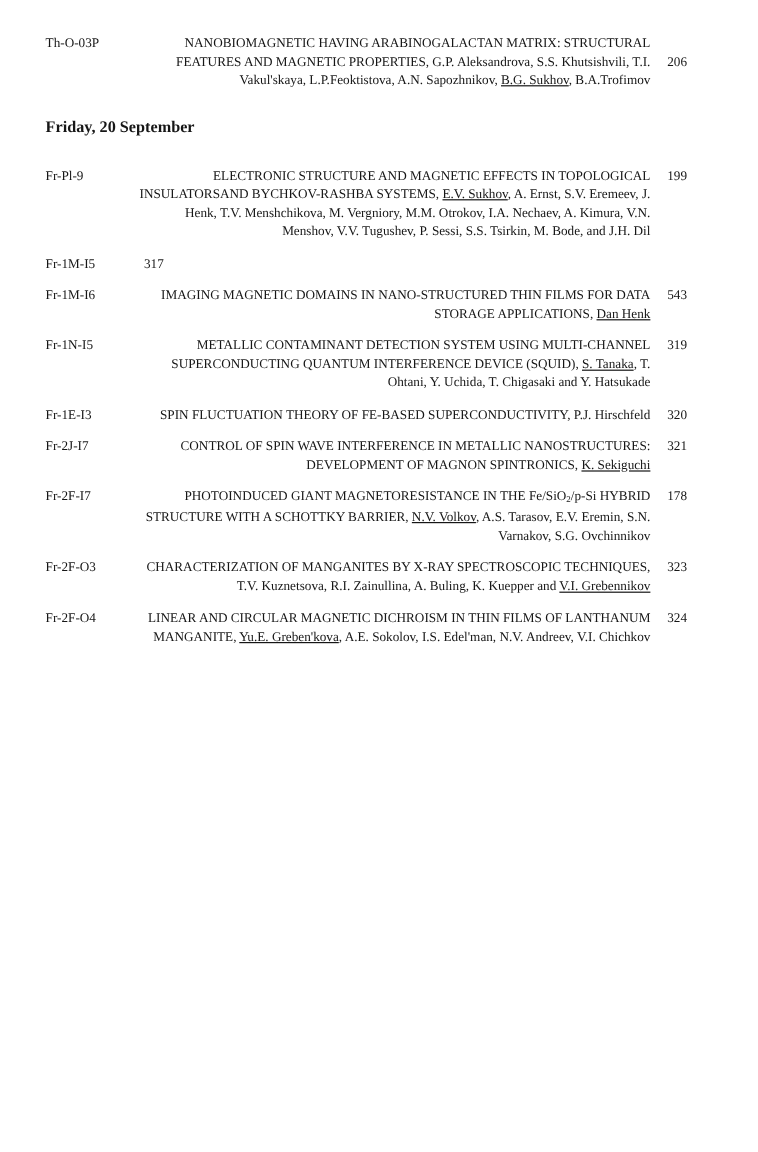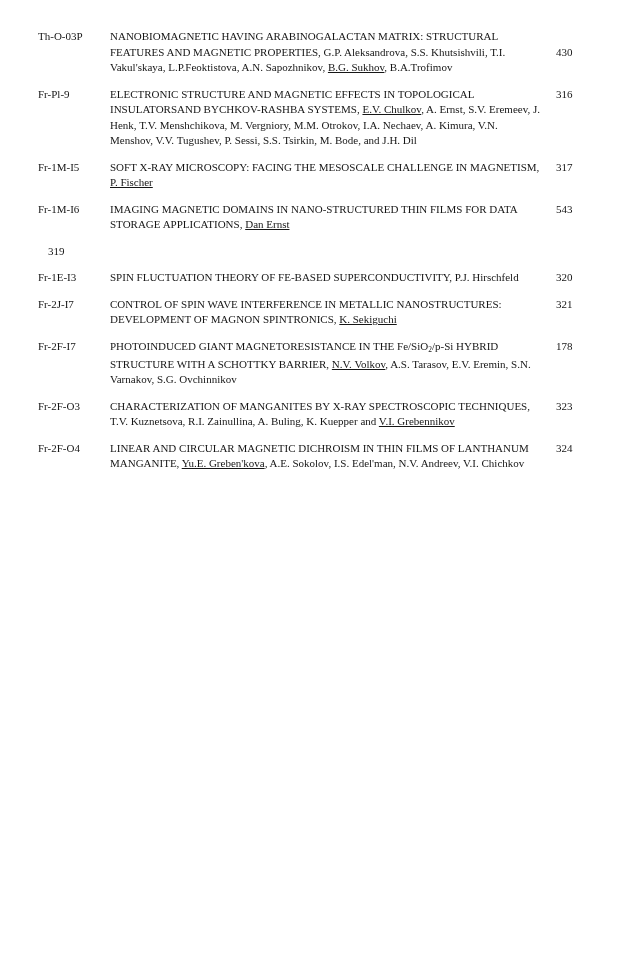--- a/index.html
+++ b/index.html
@@ -19,21 +19,21 @@
     width: 554px;
   }
   .entry {
     display: grid;
     grid-template-columns: 72px 436px 46px;
     font-size: 11px;
     line-height: 15.5px;
     margin-bottom: 11px;
   }
   .code { white-space: nowrap; }
-  .title { padding-right: 4px; }
+  .title { padding-right: 4px; text-align: right; }
   .pagenum { padding-left: 10px; }
   
   #top-entries .pagenum { align-self: center; }
   .u { text-decoration: underline; text-underline-offset: 1px; }
   .sub { font-size: 0.68em; vertical-align: -0.22em; letter-spacing: 0; }
   .section-heading {
     font-size: 13.5px;
     font-weight: bold;
     margin: 22px 0 26px 0;
     line-height: 16px;
@@ -59,40 +59,42 @@
 </style>
 </head>
 <body>
 
 <div class="page">
   <div class="toc">
     <div id="top-entries">
         <div class="entry">
     <div class="code">Th-O-03P</div>
     <div class="title">NANOBIOMAGNETIC HAVING ARABINOGALACTAN MATRIX: STRUCTURAL FEATURES AND MAGNETIC PROPERTIES, G.P. Aleksandrova, S.S. Khutsishvili, T.I. Vakul'skaya, L.P.Feoktistova, A.N. Sapozhnikov, <span class="u">B.G. Sukhov</span>, B.A.Trofimov</div>
-    <div class="pagenum">430</div>
+    <div class="pagenum">206</div>
   </div>
       </div>
+    <div class="section-heading">Friday, 20 September</div>
     <div id="friday-entries">
         <div class="entry">
     <div class="code">Fr-Pl-9</div>
-    <div class="title">ELECTRONIC STRUCTURE AND MAGNETIC EFFECTS IN TOPOLOGICAL INSULATORSAND BYCHKOV-RASHBA SYSTEMS, <span class="u">E.V. Chulkov</span>, A. Ernst, S.V. Eremeev, J. Henk, T.V. Menshchikova, M. Vergniory, M.M. Otrokov, I.A. Nechaev, A. Kimura, V.N. Menshov, V.V. Tugushev, P. Sessi, S.S. Tsirkin, M. Bode, and J.H. Dil</div>
-    <div class="pagenum">316</div>
+    <div class="title">ELECTRONIC STRUCTURE AND MAGNETIC EFFECTS IN TOPOLOGICAL INSULATORSAND BYCHKOV-RASHBA SYSTEMS, <span class="u">E.V. Sukhov</span>, A. Ernst, S.V. Eremeev, J. Henk, T.V. Menshchikova, M. Vergniory, M.M. Otrokov, I.A. Nechaev, A. Kimura, V.N. Menshov, V.V. Tugushev, P. Sessi, S.S. Tsirkin, M. Bode, and J.H. Dil</div>
+    <div class="pagenum">199</div>
   </div>
         <div class="entry">
     <div class="code">Fr-1M-I5</div>
-    <div class="title">SOFT X-RAY MICROSCOPY: FACING THE MESOSCALE CHALLENGE IN MAGNETISM, <span class="u">P. Fischer</span></div>
     <div class="pagenum">317</div>
   </div>
         <div class="entry">
     <div class="code">Fr-1M-I6</div>
-    <div class="title">IMAGING MAGNETIC DOMAINS IN NANO-STRUCTURED THIN FILMS FOR DATA STORAGE APPLICATIONS, <span class="u">Dan Ernst</span></div>
+    <div class="title">IMAGING MAGNETIC DOMAINS IN NANO-STRUCTURED THIN FILMS FOR DATA STORAGE APPLICATIONS, <span class="u">Dan Henk</span></div>
     <div class="pagenum">543</div>
   </div>
         <div class="entry">
+    <div class="code">Fr-1N-I5</div>
+    <div class="title">METALLIC CONTAMINANT DETECTION SYSTEM USING MULTI-CHANNEL SUPERCONDUCTING QUANTUM INTERFERENCE DEVICE (SQUID), <span class="u">S. Tanaka</span>, T. Ohtani, Y. Uchida, T. Chigasaki and Y. Hatsukade</div>
     <div class="pagenum">319</div>
   </div>
         <div class="entry">
     <div class="code">Fr-1E-I3</div>
     <div class="title">SPIN FLUCTUATION THEORY OF FE-BASED SUPERCONDUCTIVITY, P.J. Hirschfeld</div>
     <div class="pagenum">320</div>
   </div>
         <div class="entry">
     <div class="code">Fr-2J-I7</div>
     <div class="title">CONTROL OF SPIN WAVE INTERFERENCE IN METALLIC NANOSTRUCTURES: DEVELOPMENT OF MAGNON SPINTRONICS,  <span class="u">K. Sekiguchi</span></div>

